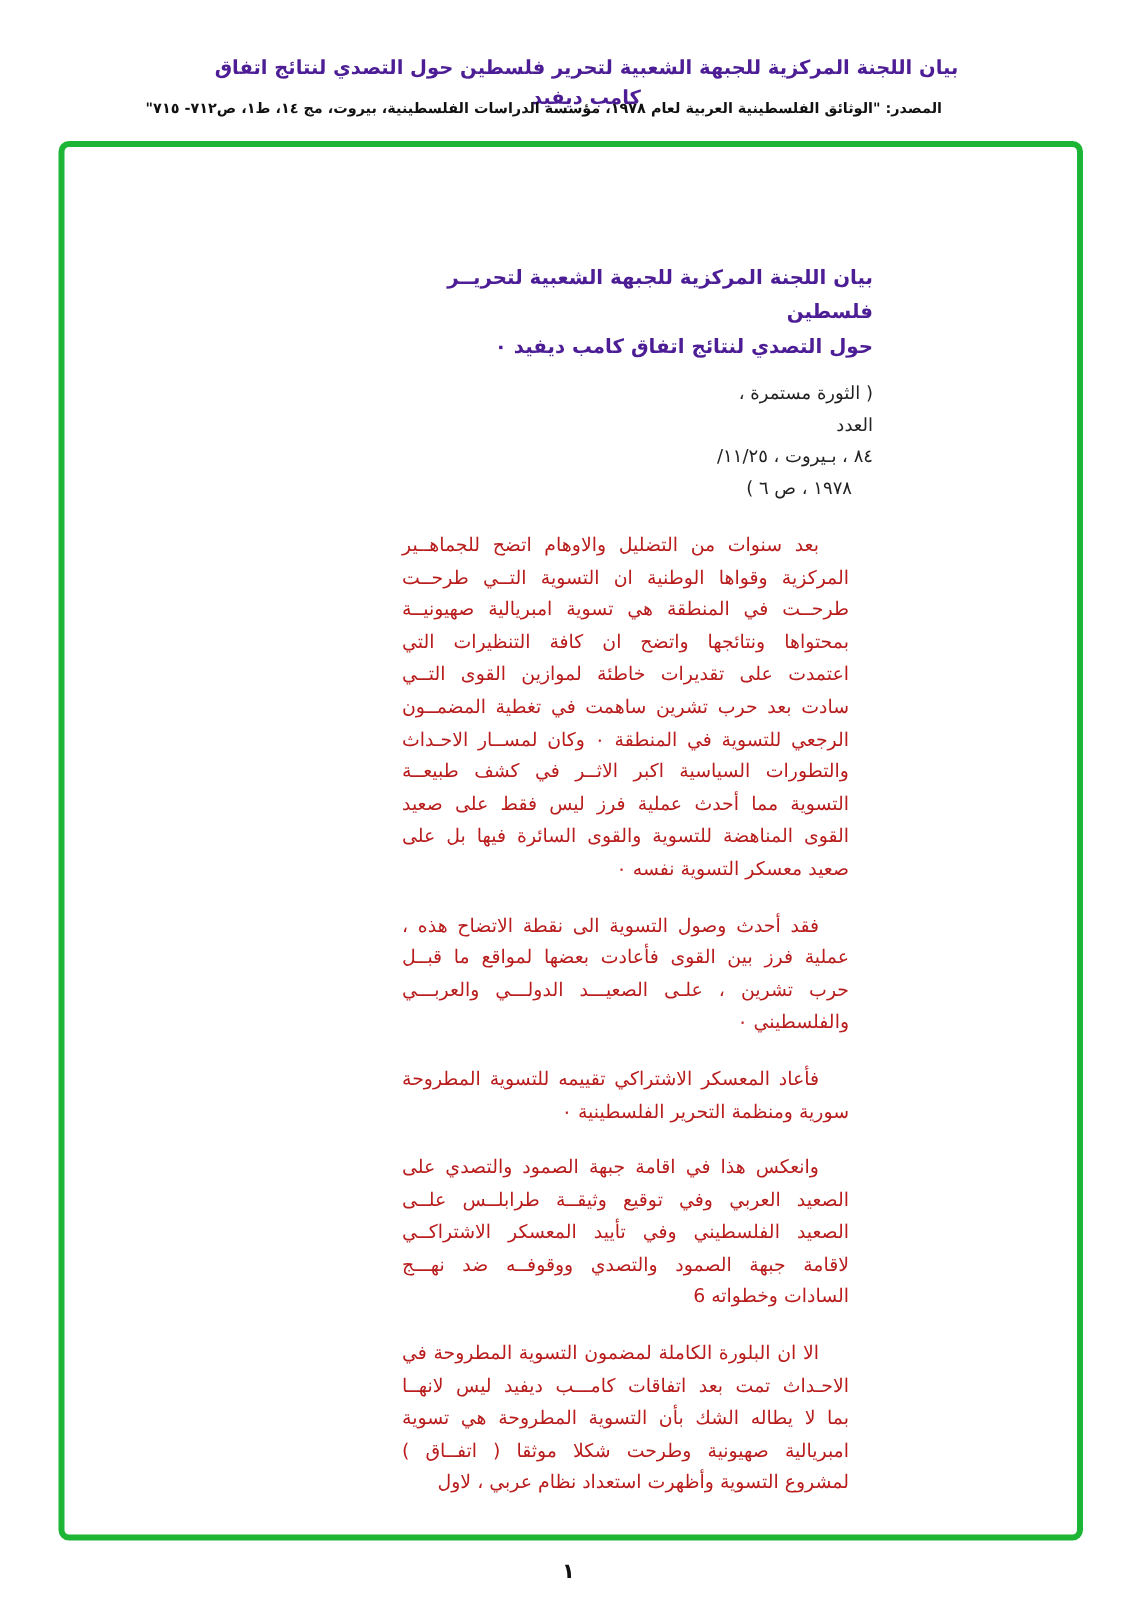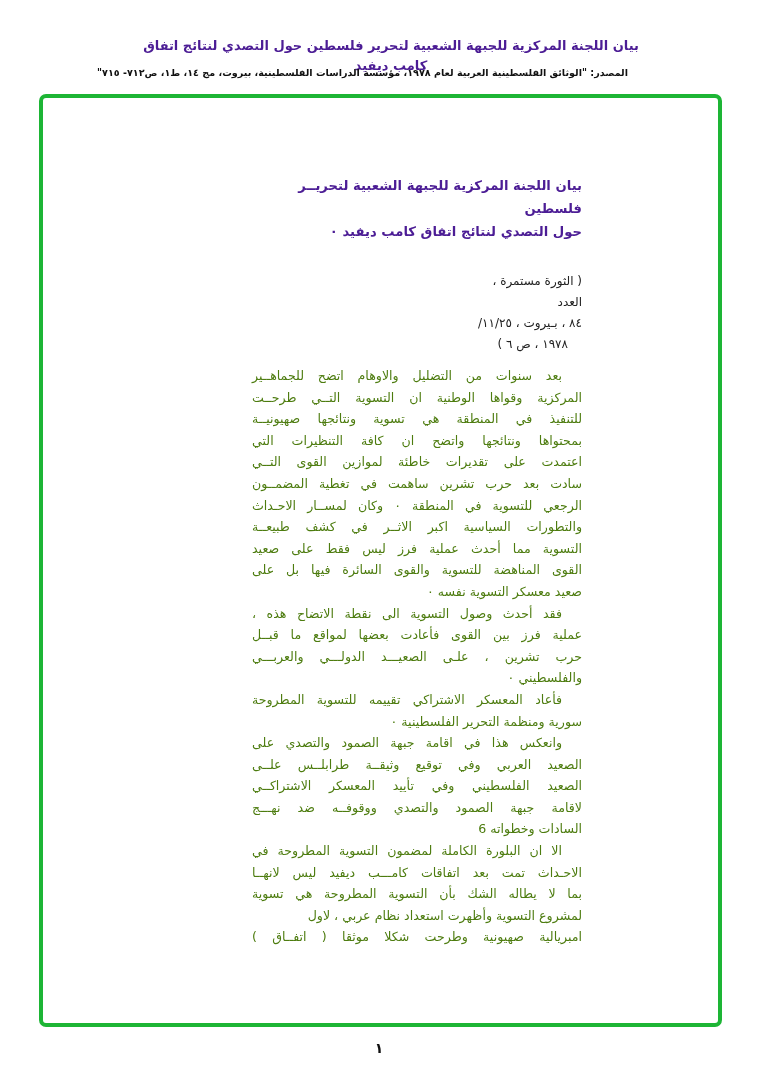--- a/index.html
+++ b/index.html
@@ -30,28 +30,28 @@
     .doc {
       position: absolute; right: 176px; top: 174px; width: 330px;
       direction: rtl; text-align: right;
       font-family: "DejaVu Sans", sans-serif;
     }
     .doc-title {
       font-weight: bold; font-size: 13.2px; line-height: 23px; color: #4c1d95;
       margin: 0;
     }
     .doc-ref {
-      margin-top: 28px; font-size: 12px; line-height: 21px; color: #222;
+      margin-top: 9px; font-size: 12px; line-height: 21px; color: #222;
       width: 110px;
     }
     .doc-ref .l3 { padding-right: 14px; }
     .doc-body { margin-top: 10px; }
     .para {
-      font-size: 12.6px; line-height: 21.6px; color: #4d7c0f;
-      text-align: justify; text-align-last: right; margin: 0;
+      font-size: 12.6px; line-height: 21.6px; color: #b91c1c;
+      text-align: justify; text-align-last: right; margin: 16px;
     }
     .para .line { display: block; white-space: nowrap; text-align: justify; text-align-last: justify; }
     .para .line.last { text-align-last: right; }
     .para .line.indent { padding-right: 20px; }
     .page-number {
       position: absolute; left: 0; width: 758px; top: 1040px; text-align: center;
       font-family: "DejaVu Sans", sans-serif; font-size: 14px; font-weight: bold; color: #111;
     }
   </style>
 </head>
@@ -71,21 +71,21 @@
   </h1>
   <div class="doc-ref">
     <span style="display:block">( الثورة مستمرة ، العدد</span>
     <span style="display:block">٨٤ ، بـيروت ، ١١/٢٥/</span>
     <span style="display:block" class="l3">١٩٧٨ ، ص ٦ )</span>
   </div>
   <div class="doc-body" id="doc-body">
       <p class="para">
         <span class="line indent">بعد سنوات من التضليل والاوهام اتضح للجماهــير</span>
         <span class="line">المركزية وقواها الوطنية ان التسوية التــي طرحــت</span>
-        <span class="line">للتنفيذ في المنطقة هي تسوية ونتائجها صهيونيــة</span>
+        <span class="line">طرحــت في المنطقة هي تسوية امبريالية صهيونيــة</span>
         <span class="line">بمحتواها ونتائجها واتضح ان كافة التنظيرات التي</span>
         <span class="line">اعتمدت على تقديرات خاطئة لموازين القوى التــي</span>
         <span class="line">سادت بعد حرب تشرين ساهمت في تغطية المضمــون</span>
         <span class="line">الرجعي للتسوية في المنطقة ٠ وكان لمســار الاحـداث</span>
         <span class="line">والتطورات السياسية اكبر الاثــر في كشف طبيعــة</span>
         <span class="line">التسوية مما أحدث عملية فرز ليس فقط على صعيد</span>
         <span class="line">القوى المناهضة للتسوية والقوى السائرة فيها بل على</span>
         <span class="line last">صعيد معسكر التسوية نفسه ٠</span>
       </p>
       <p class="para">
@@ -102,19 +102,19 @@
         <span class="line indent">وانعكس هذا في اقامة جبهة الصمود والتصدي على</span>
         <span class="line">الصعيد العربي وفي توقيع وثيقــة طرابلــس علــى</span>
         <span class="line">الصعيد الفلسطيني وفي تأييد المعسكر الاشتراكــي</span>
         <span class="line">لاقامة جبهة الصمود والتصدي ووقوفــه ضد نهـــج</span>
         <span class="line last">السادات وخطواته 6</span>
       </p>
       <p class="para">
         <span class="line indent">الا ان البلورة الكاملة لمضمون التسوية المطروحة في</span>
         <span class="line">الاحـداث تمت بعد اتفاقات كامـــب ديفيد ليس لانهــا</span>
         <span class="line">بما لا يطاله الشك بأن التسوية المطروحة هي تسوية</span>
+        <span class="line">امبريالية صهيونية وطرحت شكلا موثقا ( اتفــاق )</span>
         <span class="line last">لمشروع التسوية وأظهرت استعداد نظام عربي ، لاول</span>
-        <span class="line">امبريالية صهيونية وطرحت شكلا موثقا ( اتفــاق )</span>
       </p>
     </div>
 </div>
 
 <div class="page-number">١</div>
 
 </body></html>

